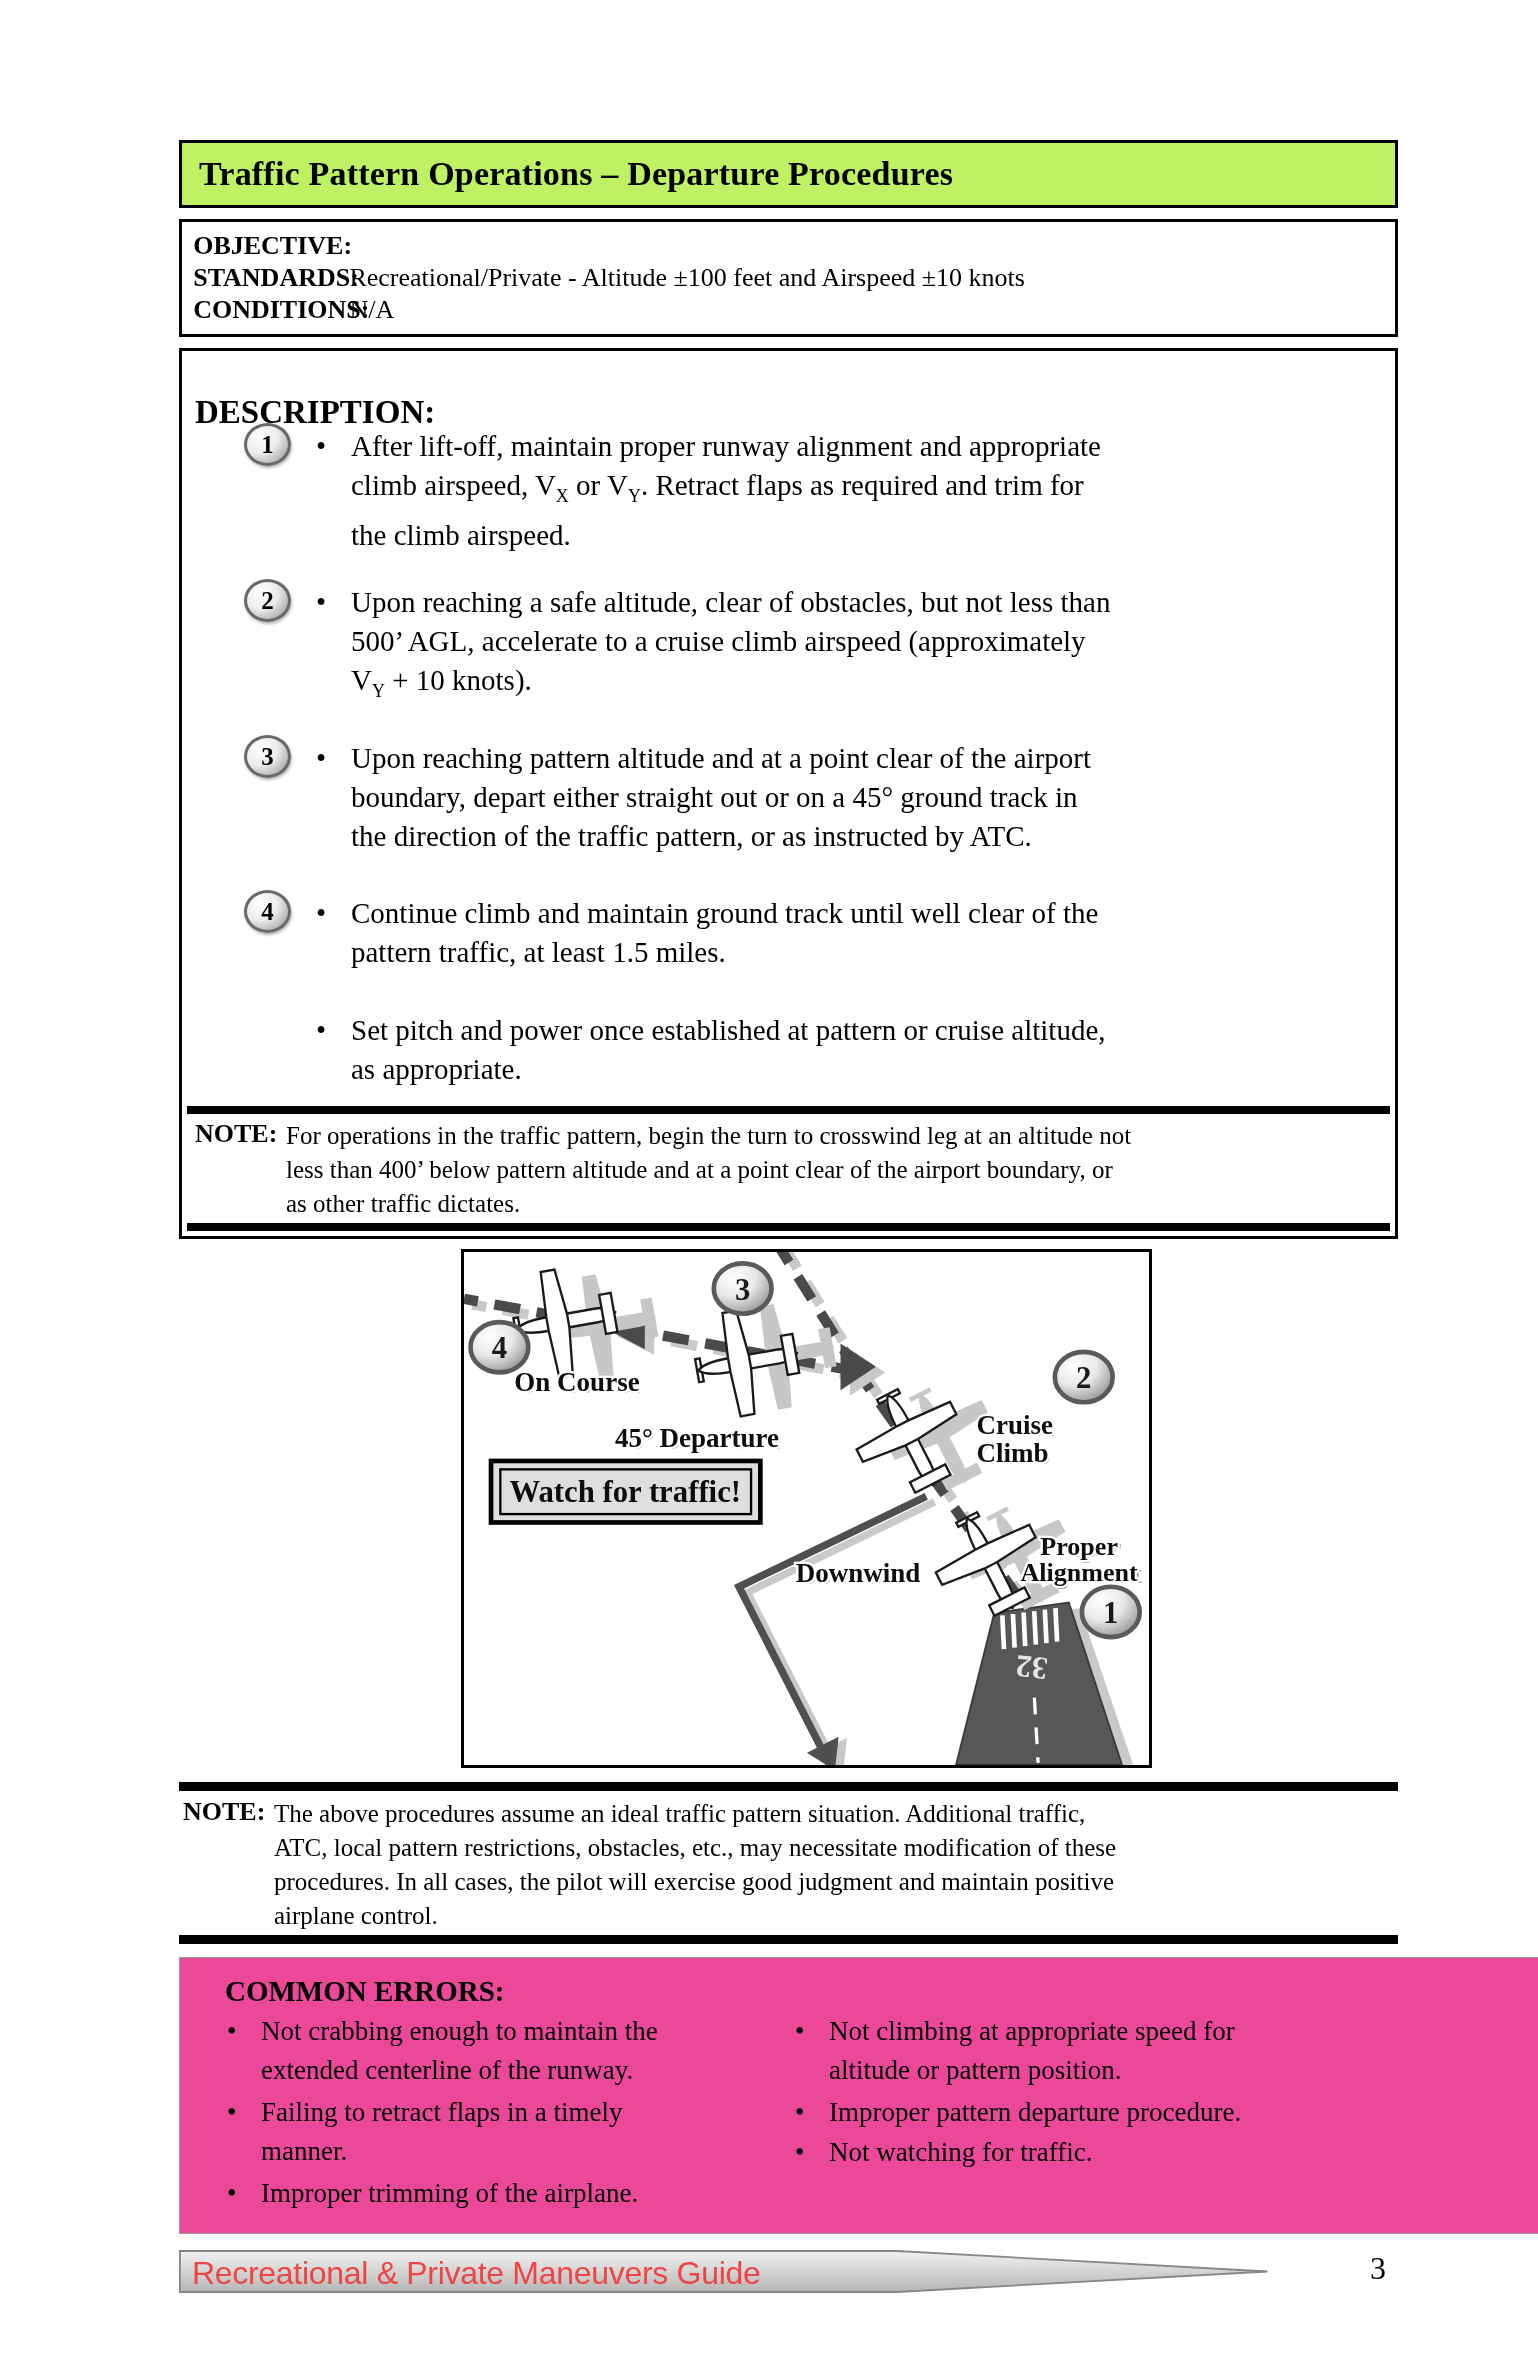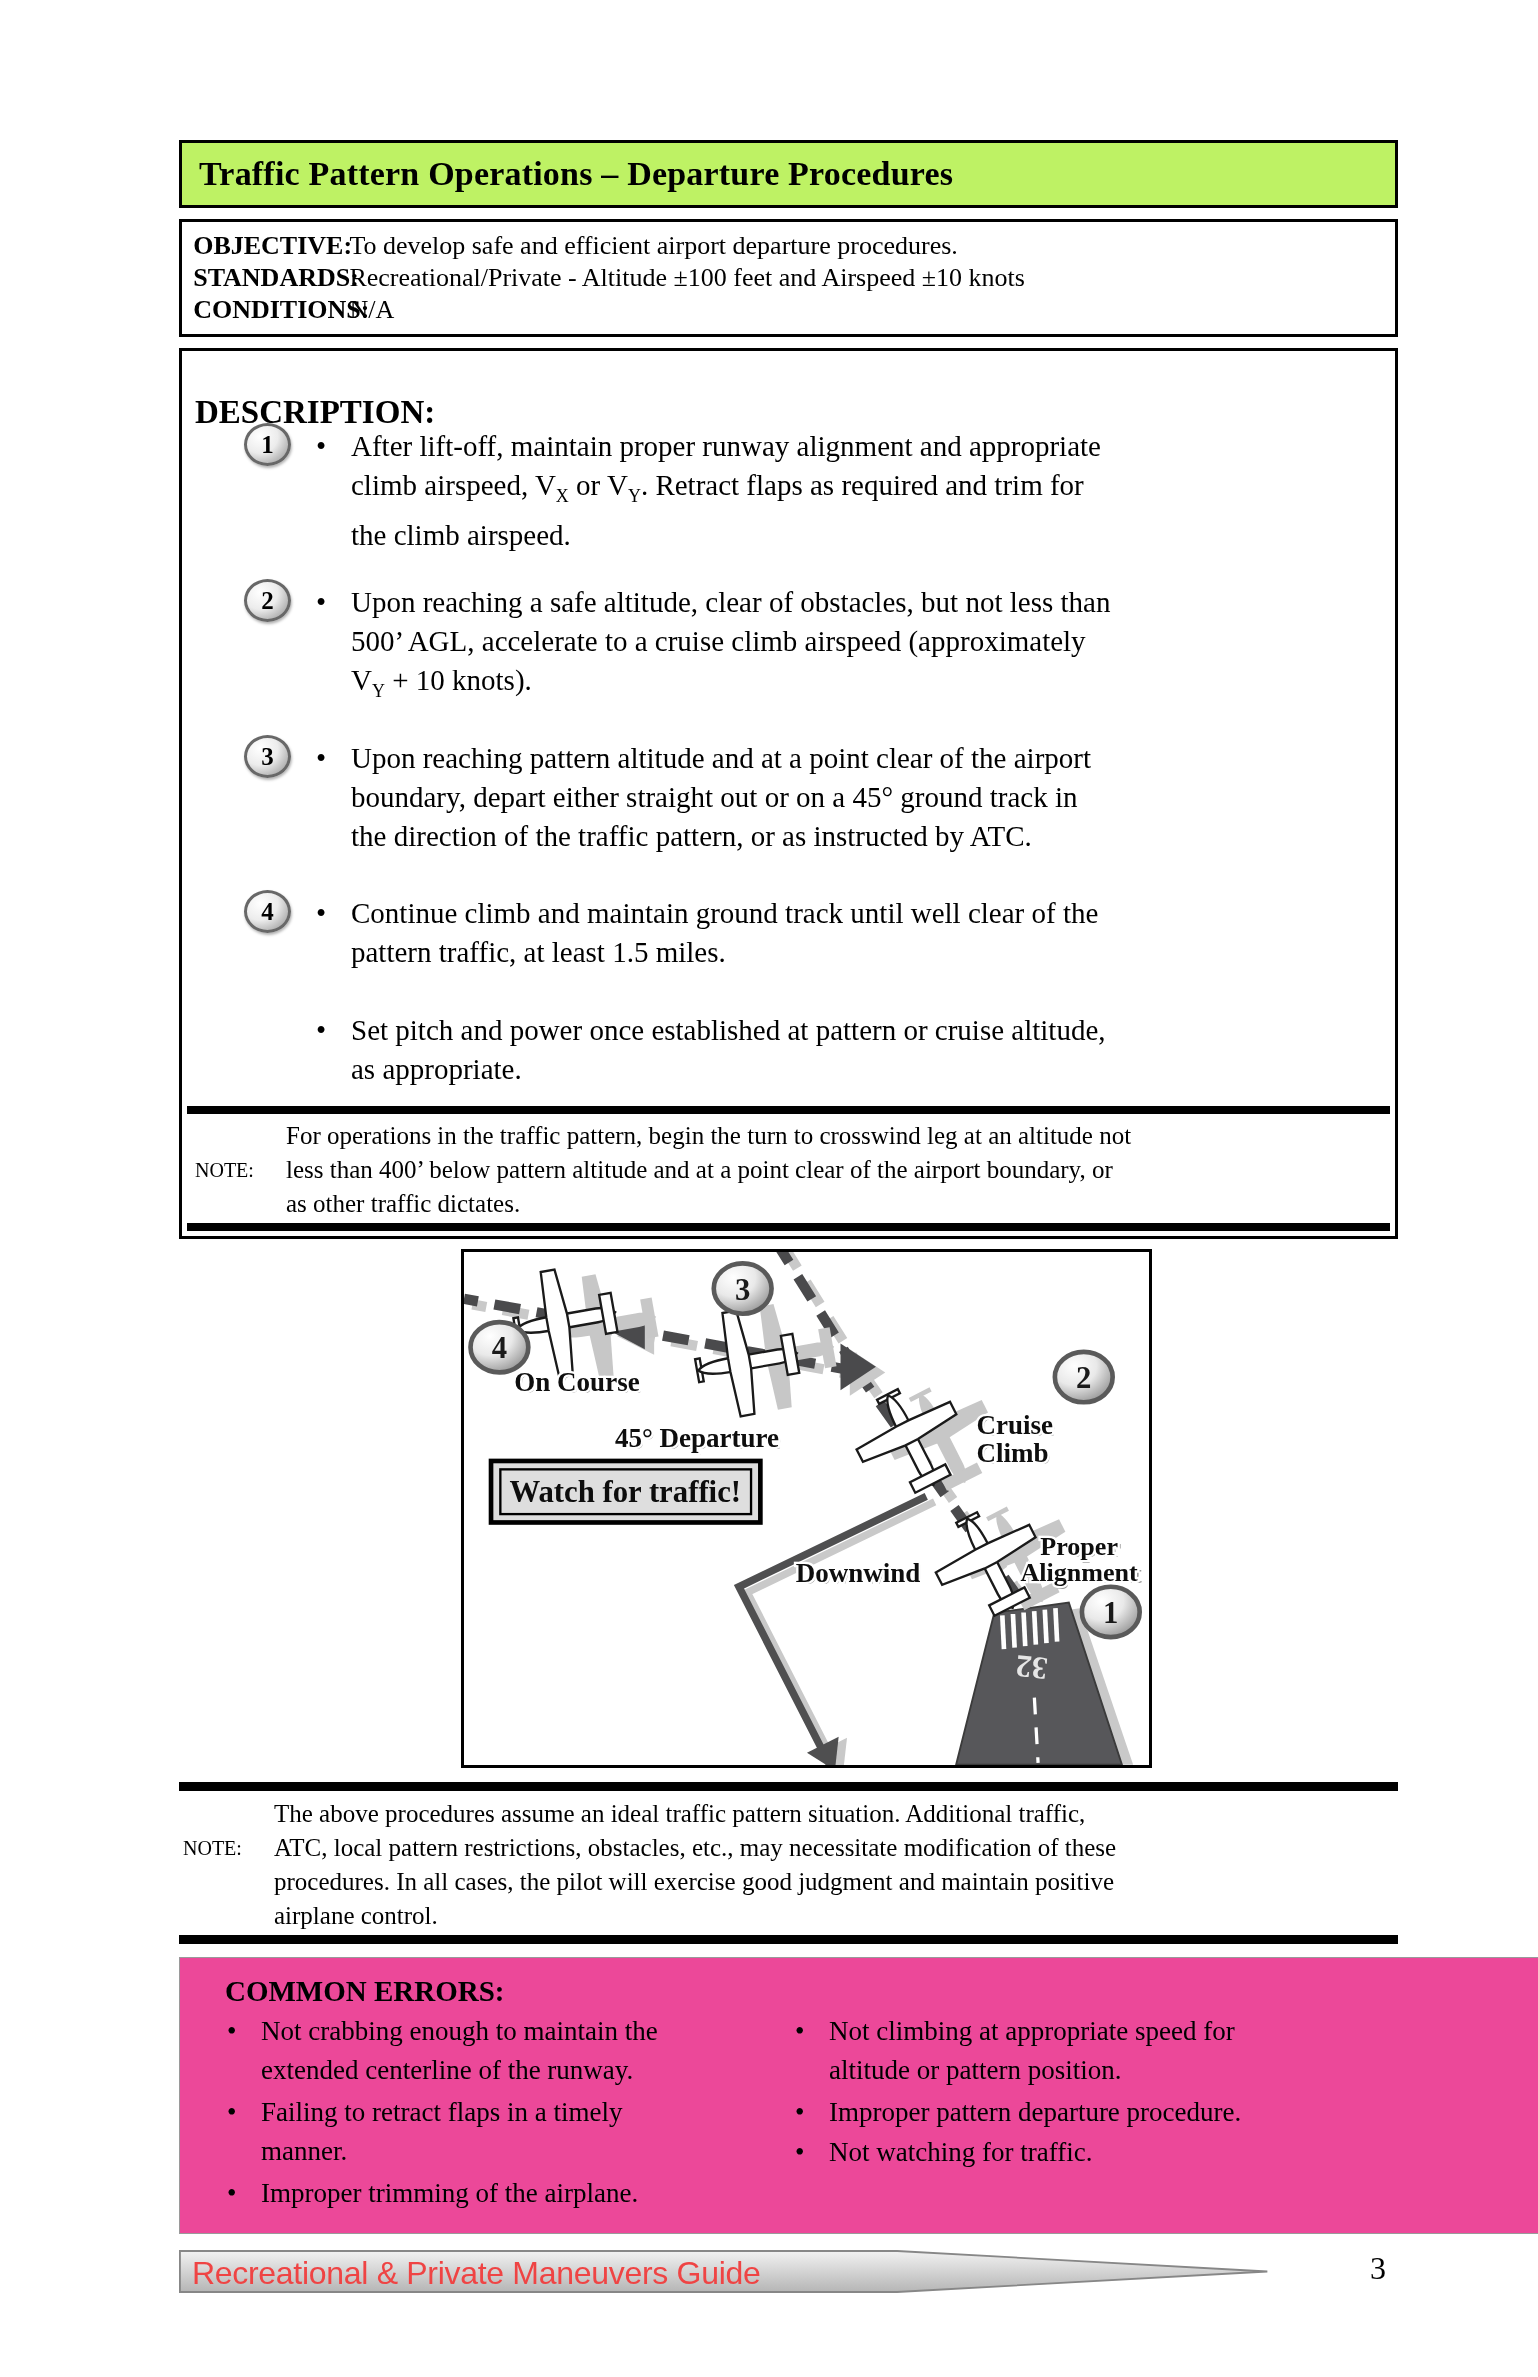--- a/index.html
+++ b/index.html
@@ -17,21 +17,21 @@
   .descbox{left:179px;top:348px;width:1219px;height:891px;border:3.7px solid #000;box-sizing:border-box;}
   .dheading{position:absolute;left:13px;top:15px;font-size:33px;font-weight:bold;margin-top:28px;}
   .drow{position:absolute;left:62px;display:flex;align-items:flex-start;}
   .nbadge{flex:0 0 auto;width:41px;height:37px;border-radius:50%;border:3.7px solid #686868;background:radial-gradient(ellipse at 32% 28%, #ffffff 0%, #ececec 45%, #8d8d8d 100%);display:flex;align-items:center;justify-content:center;font-weight:bold;font-size:25px;box-shadow:0.9px 1.9px 2.8px rgba(0,0,0,0.3);margin-top:-3.7px;}
   .nbadge.ghosted{visibility:hidden;}
   .dot{width:60px;text-align:center;font-size:29px;line-height:39px;flex:0 0 auto;}
   .dtext{width:1025px;font-size:29px;line-height:39px;white-space:pre-line;}
   sub{font-size:0.62em;}
   .hbar{position:absolute;left:4.7px;right:4.7px;height:8.4px;background:#000;}
   .noterow{position:absolute;left:13px;top:768px;display:flex;}
-  .nlabel{font-weight:normal;font-size:20px;width:91px;flex:0 0 auto;margin-top:40px;}
+  .nlabel{font-weight:bold;font-size:26px;width:91px;flex:0 0 auto;}
   .ntext{font-size:25px;line-height:34px;white-space:pre-line;width:1119px;}
   
   .diagram{left:461px;top:1249px;width:685px;height:513px;border:3.7px solid #000;box-sizing:content-box;background:#fff;}
   
   .pbar{left:179px;width:1219px;height:9.3px;background:#000;}
   .note2row{left:183px;top:1797px;display:flex;}
   .note2row .ntext{width:1128px;}
   
   .cebox{left:179px;top:1957px;width:1376px;height:277px;background:#ec4899;border:1.9px solid #9a9a9a;box-sizing:border-box;}
   .ceheading{position:absolute;left:45px;top:17px;font-size:29px;font-weight:bold;}
@@ -51,21 +51,20 @@
 </head>
 <body>
 
 <div class="abs titlebox">
   <span>Traffic Pattern Operations – Departure Procedures</span>
 </div>
 
 <div class="abs infobox">
   <div class="irow">
     <span class="ilabel">OBJECTIVE:</span>
-    <span class="ival">To develop safe and efficient airport departure procedures.</span>
   </div>
   <div class="irow">
     <span class="ilabel">STANDARDS:</span>
     <span class="ival">Recreational/Private - Altitude ±100 feet and Airspeed ±10 knots</span>
   </div>
   <div class="irow">
     <span class="ilabel">CONDITIONS:</span>
     <span class="ival">N/A</span>
   </div>
 </div>

